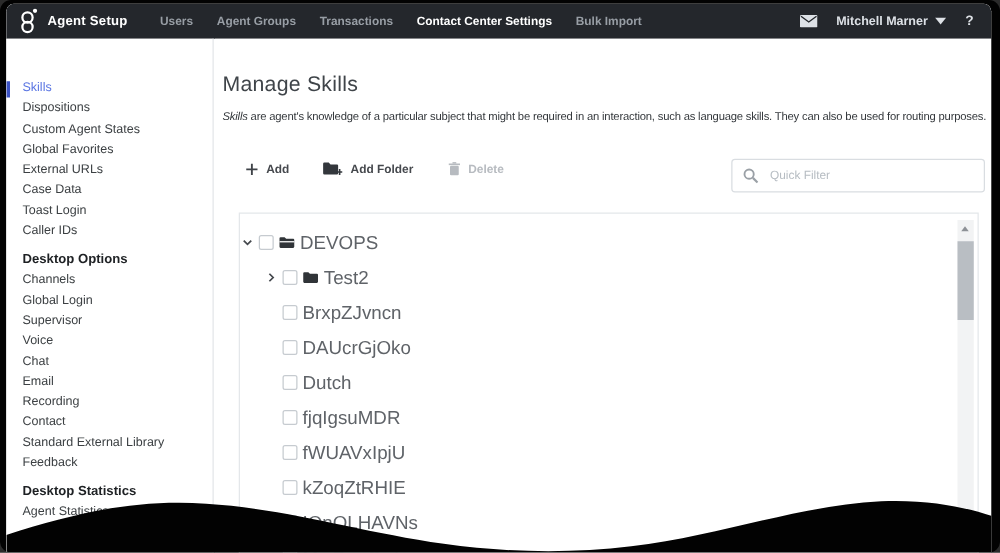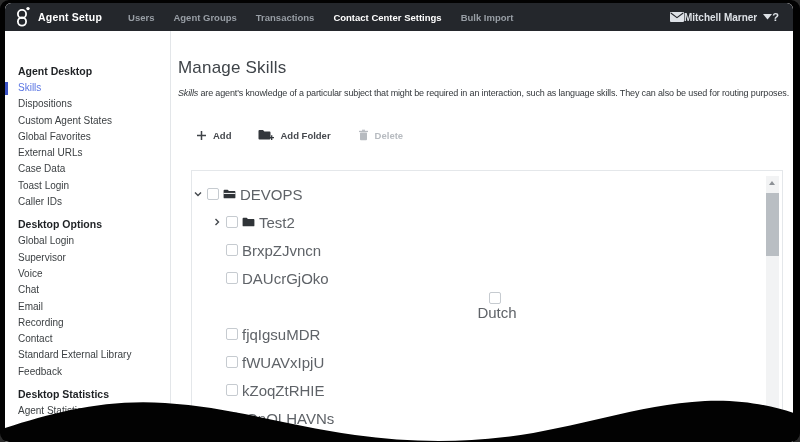--- a/index.html
+++ b/index.html
@@ -7,21 +7,21 @@
   .frame{position:relative;width:800px;height:442px;background:#020202;border-radius:9px;overflow:hidden;}
   .screen{position:absolute;left:5px;top:3px;width:788px;height:439px;background:#fff;border-radius:6px 6px 0 0;overflow:hidden;}
 
   
   .topbar{position:absolute;left:0;top:0;width:100%;height:28px;background:#24272c;display:flex;align-items:center;padding:0 12px 0 10px;border-radius:6px 6px 0 0;}
   .logo{display:flex;align-items:center;margin-right:8px;}
   .app-title{color:#fff;font-size:10.5px;font-weight:bold;letter-spacing:.2px;white-space:nowrap;}
   .topnav{display:flex;gap:19px;margin-left:26px;align-items:center;}
   .nav-item{color:#989ea5;font-size:9.5px;font-weight:bold;white-space:nowrap;cursor:pointer;}
   .nav-item.active{color:#ffffff;}
-  .topbar-right{margin-left:auto;display:flex;align-items:center;}
+  .topbar-right{margin-left:auto;display:flex;align-items:center;gap:15px;}
   .user{display:flex;align-items:center;gap:6px;color:#dde1e6;font-size:10px;font-weight:bold;cursor:pointer;}
   .help{color:#dde1e6;font-size:11px;font-weight:bold;cursor:pointer;padding-right:2px;}
   .mail{display:flex;align-items:center;cursor:pointer;}
 
   
   .sidebar{position:absolute;left:0;top:28px;bottom:0;width:166px;background:#fff;border-right:1px solid #e3e6e9;padding:32px 0 0 13px;overflow:hidden;}
   .side-header{font-size:10.5px;font-weight:bold;color:#1e2124;line-height:17px;}
   .side-header + .side-items{margin-bottom:6px;}
   .side-section{margin-bottom:6px;}
   .side-item{position:relative;font-size:10px;color:#3c4043;line-height:16.3px;cursor:pointer;white-space:nowrap;}
@@ -93,35 +93,35 @@
           <svg width="9" height="6" viewBox="0 0 9 6">
               <polygon points="0,0 9,0 4.5,5.5" fill="#dde1e6"></polygon>
             </svg>
         </span>
         <span class="help">?</span>
       </div>
     </header>
 
     <aside class="sidebar" id="sidebar">
         <div class="side-section">
-          <div class="side-header">Agent Desktop</div>
           <div class="side-items">
             <div class="side-item selected">Skills</div>
             <div class="side-item">Dispositions</div>
             <div class="side-item">Custom Agent States</div>
             <div class="side-item">Global Favorites</div>
             <div class="side-item">External URLs</div>
             <div class="side-item">Case Data</div>
             <div class="side-item">Toast Login</div>
             <div class="side-item">Caller IDs</div>
           </div>
         </div>
         <div class="side-section">
           <div class="side-header">Desktop Options</div>
           <div class="side-items">
+            <div class="side-item">Channels</div>
             <div class="side-item">Global Login</div>
             <div class="side-item">Supervisor</div>
             <div class="side-item">Voice</div>
             <div class="side-item">Chat</div>
             <div class="side-item">Email</div>
             <div class="side-item">Recording</div>
             <div class="side-item">Contact</div>
             <div class="side-item">Standard External Library</div>
             <div class="side-item">Feedback</div>
           </div>
@@ -155,20 +155,27 @@
         <button class="tool-btn disabled">
           <svg width="11" height="12" viewBox="0 0 11 12">
             <rect x="2" y="3.6" width="7" height="7.6" rx="0.9" fill="#b7bbc0"></rect>
             <rect x="1" y="1.8" width="9" height="1.3" fill="#b7bbc0"></rect>
             <rect x="4" y="0.7" width="3" height="1.2" fill="#b7bbc0"></rect>
           </svg>
           <span>Delete</span>
         </button>
       </div>
 
+      <div class="filter-box">
+        <svg width="13" height="13" viewBox="0 0 13 13">
+          <circle cx="5.3" cy="5.3" r="3.7" fill="none" stroke="#9aa0a6" stroke-width="1.5"></circle>
+          <line x1="8.3" y1="8.3" x2="12" y2="12" stroke="#9aa0a6" stroke-width="1.7"></line>
+        </svg>
+        <input type="text" placeholder="Quick Filter" style="">
+      </div>
 
       <div class="tree-panel" id="tree">
         <div class="vscroll">
           <span class="arrow"></span>
           <span class="thumb"></span>
         </div>
       <div class="tree-row" style="padding-left: 1px;">
             <span class="caret">
               <svg width="10" height="10" viewBox="0 0 10 10">
                 <polyline points="2,3.5 5,6.5 8,3.5" fill="none" stroke="#45494e" stroke-width="1.4"></polyline>
@@ -200,21 +207,21 @@
           <div class="tree-row" style="padding-left: 20px;">
             <span class="spacer"></span>
             <span class="checkbox"></span>
             <span class="tree-label">BrxpZJvncn</span>
           </div>
           <div class="tree-row" style="padding-left: 20px;">
             <span class="spacer"></span>
             <span class="checkbox"></span>
             <span class="tree-label">DAUcrGjOko</span>
           </div>
-          <div class="tree-row" style="padding-left: 20px; flex-direction: column;">
+          <div class="tree-row" style="padding-left: 20px;">
             <span class="spacer"></span>
             <span class="checkbox"></span>
             <span class="tree-label">Dutch</span>
           </div>
           <div class="tree-row" style="padding-left: 20px;">
             <span class="spacer"></span>
             <span class="checkbox"></span>
             <span class="tree-label">fjqIgsuMDR</span>
           </div>
           <div class="tree-row" style="padding-left: 20px;">

